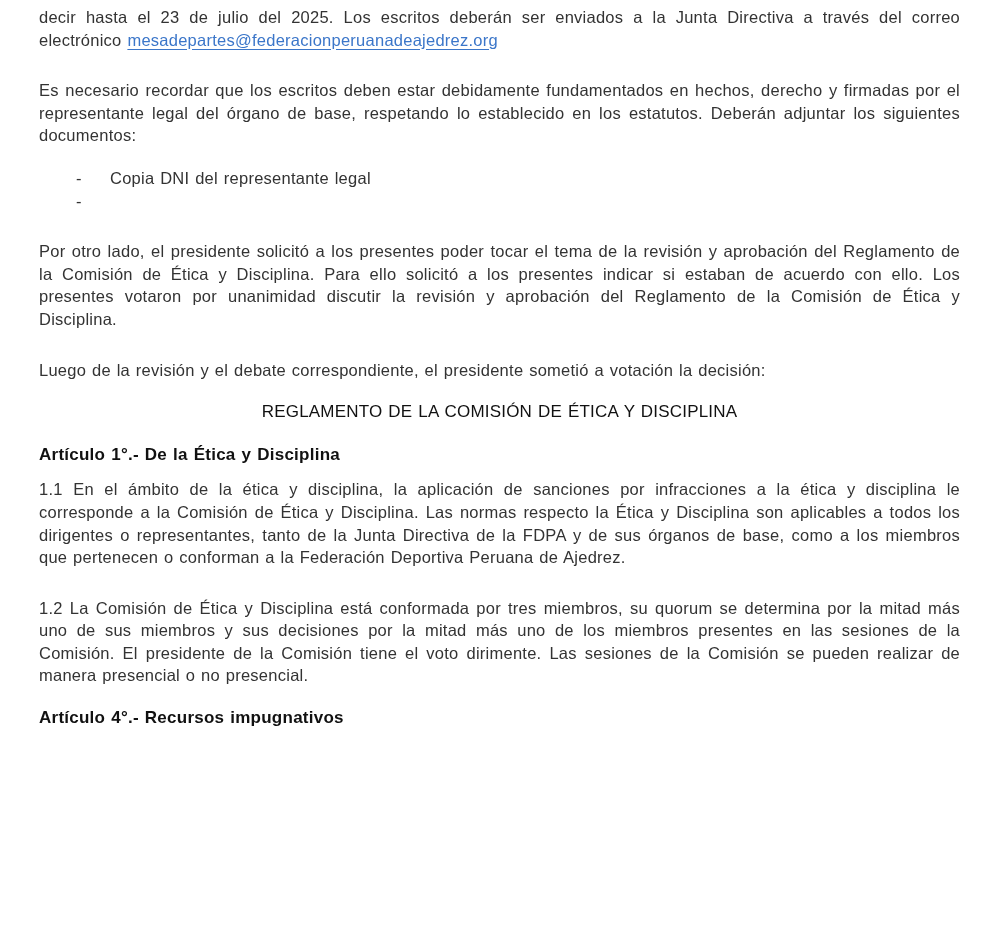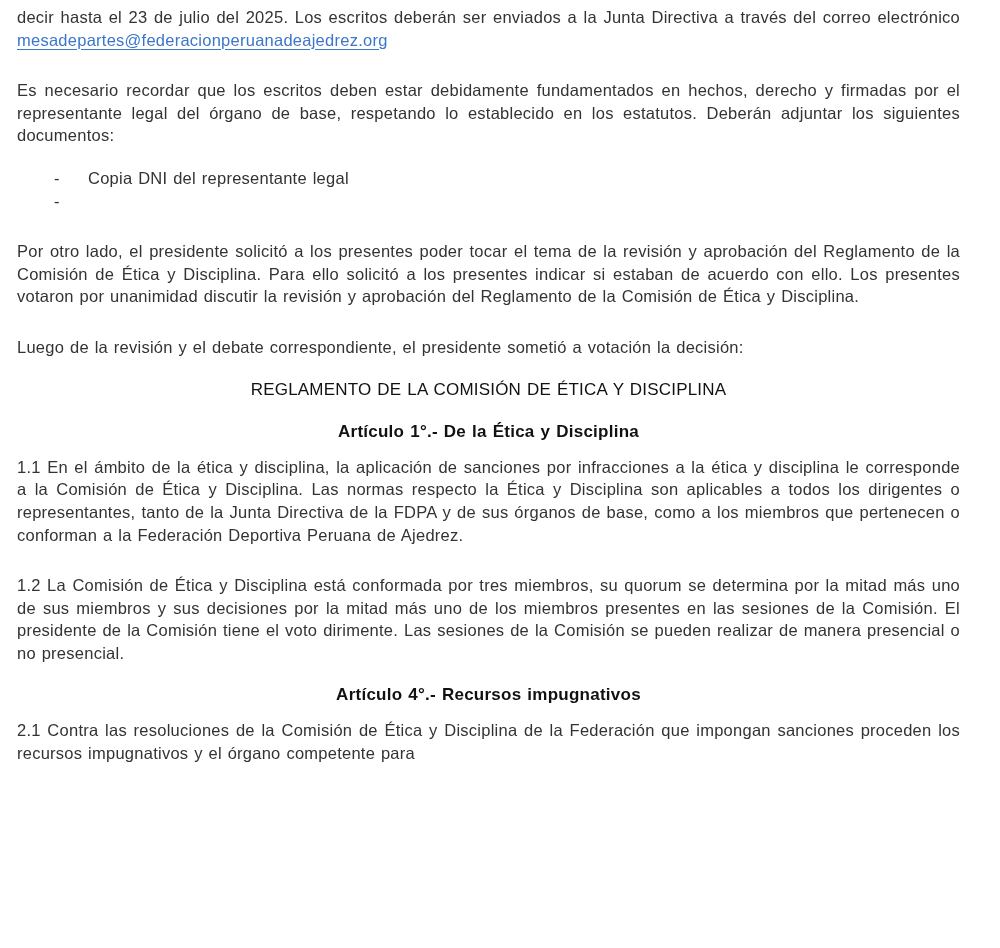--- a/index.html
+++ b/index.html
@@ -10,21 +10,21 @@
   }
   *{margin:0;padding:0;box-sizing:border-box;}
   html,body{background:var(--bg-color);}
   body{
     width:1000px;height:948px;overflow:hidden;
     font-family:"Liberation Sans","DejaVu Sans",sans-serif;
     color:var(--text-color);
   }
   .page{
     width:1000px;height:948px;
-    padding:6px 40px 0 17px;
+    padding:6px 40px 0 39px;
     font-size:16.5px;
     line-height:22.6px;
     letter-spacing:0.25px;
     word-spacing:1px;
   }
   .para{
     text-align:justify;
     margin-top:28px;
   }
   .para.first{margin-top:0;}
@@ -44,21 +44,21 @@
     font-weight:normal;
     font-size:17px;
     color:var(--heading-color);
     letter-spacing:0.2px;
   }
   .article-heading{
     margin-top:20px;
     font-weight:bold;
     font-size:17px;
     color:var(--heading-color);
-    text-align:center;
+    text-align:left;
   }
   a.email-link{
     color:var(--link-color);
     text-decoration:underline;
     text-underline-offset:3px;
     cursor:pointer;
     word-break:break-all;
   }
 </style>
 </head>
@@ -89,15 +89,14 @@
   <h2 class="doc-title">REGLAMENTO DE LA COMISIÓN DE ÉTICA Y DISCIPLINA</h2>
 
   <h3 class="article-heading">Artículo 1°.- De la Ética y Disciplina</h3>
 
   <p class="para after-heading">1.1 En el ámbito de la ética y disciplina, la aplicación de sanciones por infracciones a la ética y disciplina le corresponde a la Comisión de Ética y Disciplina. Las normas respecto la Ética y Disciplina son aplicables a todos los dirigentes o representantes, tanto de la Junta Directiva de la FDPA y de sus órganos de base, como a los miembros que pertenecen o conforman a la Federación Deportiva Peruana de Ajedrez.</p>
 
   <p class="para">1.2 La Comisión de Ética y Disciplina está conformada por tres miembros, su quorum se determina por la mitad más uno de sus miembros y sus decisiones por la mitad más uno de los miembros presentes en las sesiones de la Comisión. El presidente de la Comisión tiene el voto dirimente. Las sesiones de la Comisión se pueden realizar de manera presencial o no presencial.</p>
 
   <h3 class="article-heading">Artículo 4°.- Recursos impugnativos</h3>
 
-  <p class="para after-heading">2.1 Contra las resoluciones de la Comisión de Ética y Disciplina de la Federación que impongan sanciones proceden los recursos impugnativos y el órgano competente para</p>
 
 </div>
 
 </body></html>

